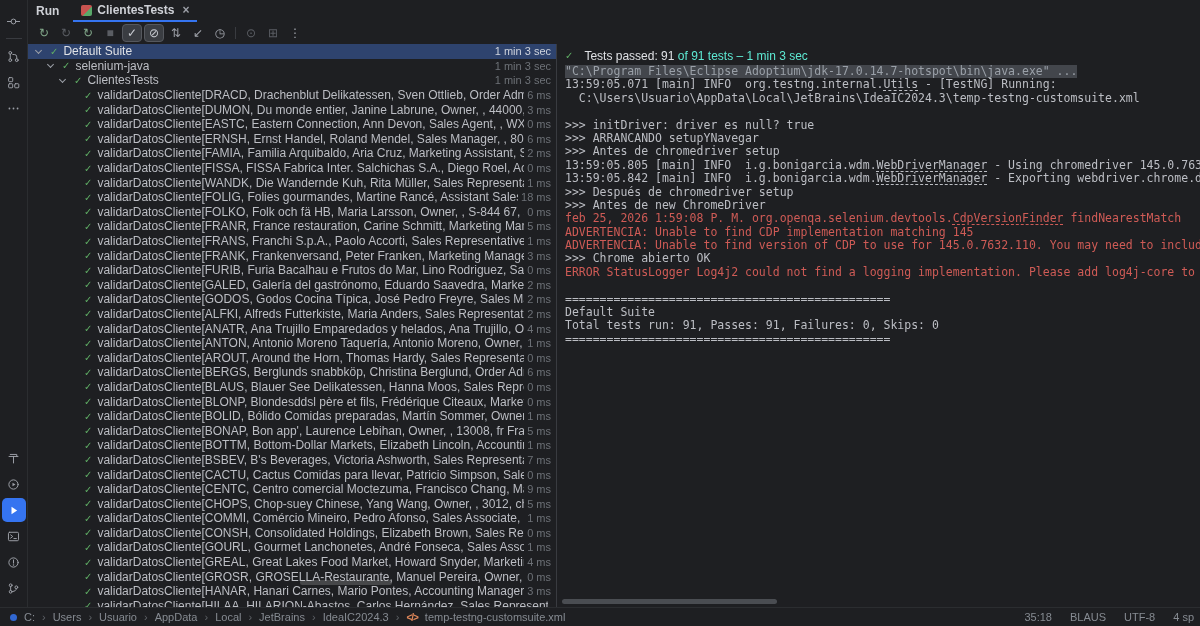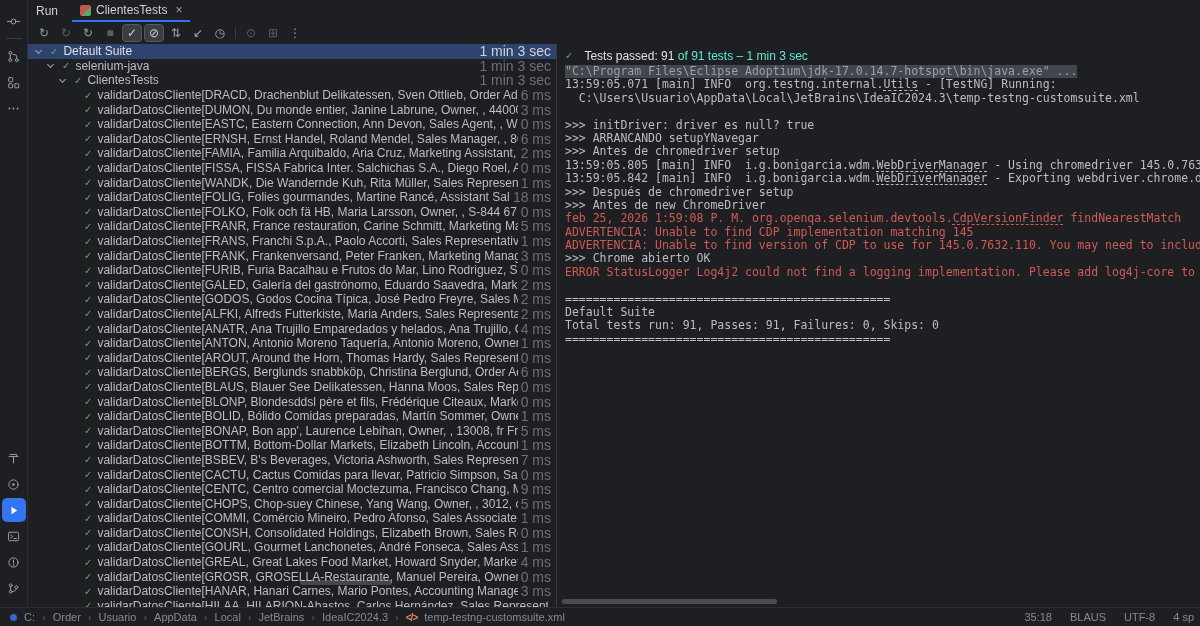--- a/index.html
+++ b/index.html
@@ -15,21 +15,21 @@
   .sbi svg { width:13px; height:13px; stroke:#9da0a8; fill:none; stroke-width:1.2; stroke-linecap:round; stroke-linejoin:round; }
   .sbi svg .f { fill:#9da0a8; stroke:none; }
   .sbi.active { background:#3574f0; }
   .sbi.active svg .fw { fill:#ffffff; stroke:none; }
   .sb-div { width:16px; height:1px; background:#393b40; margin:4px 0; }
   .sb-spacer { flex:1; }
 
   
   .main { flex:1; min-width:0; display:flex; flex-direction:column; }
 
-  .hdr { height:22px; flex:none; display:flex; align-items:center; padding-left:6px; }
+  .hdr { height:22px; flex:none; display:flex; align-items:center; padding-left:6px;font-weight:bold; }
   .run-label { font-size:12px; color:#ced0d6; margin:0 14px 0 2px; }
   .tab { height:22px; display:flex; align-items:center; gap:5px; padding:0 8px; border-bottom:2px solid #3574f0; cursor:pointer; }
   .tab-test-icon { width:11px; height:11px; border-radius:2px;
     background:linear-gradient(135deg,#c75450 55%,#59a869 55%); flex:none; }
   .tab-title { font-size:12px; color:#ced0d6; }
   .tab-close { font-size:12px; color:#9da0a8; margin-left:3px; cursor:pointer; }
 
   .toolbar { height:22px; flex:none; display:flex; align-items:center; gap:2px; padding-left:6px; }
   .tbtn { min-width:20px; height:18px; display:flex; align-items:center; justify-content:center;
     font-size:12px; color:#9da0a8; border-radius:4px; cursor:pointer; }
@@ -37,21 +37,21 @@
   .tbtn.dis { color:#5a5d63; }
   .tbtn.tgl { background:#3a3d42; border:1px solid #55585e; color:#c6c9cf; }
   .t-div { width:1px; height:12px; background:#393b40; margin:0 3px; }
 
   .content { flex:1; min-height:0; display:flex; }
 
   
   .tree { width:528px; flex:none; position:relative; overflow:hidden; font-size:12px; }
   .tree-row { display:flex; align-items:center; height:14.6px; padding-right:5px; cursor:pointer; }
   .tree-row .lbl { white-space:nowrap; overflow:hidden; color:#bcbec4; }
-  .tree-row .time { color:#6d7177; font-size:14px; flex:none; margin-left:auto; padding-left:3px; }
+  .tree-row .time { color:#6d7177; font-size:11px; flex:none; margin-left:auto; padding-left:3px; }
   .tree-row.sel { background:#2e436e; }
   .tree-row.sel .lbl { color:#dfe1e5; }
   .tree-row.sel .time { color:#ced3dd; }
   .check { color:#5fad65; font-size:10px; margin-right:5px; flex:none; }
   .chev { width:5px; height:5px; border-right:1.2px solid #9da0a8; border-bottom:1.2px solid #9da0a8;
     transform:rotate(45deg); margin:-2px 9px 0 0; flex:none; }
   .hthumb { position:absolute; left:272px; bottom:22px; width:92px; height:5px; border-radius:3px;
     background:rgba(255,255,255,0.18); }
 
   .v-div { width:1px; background:#393b40; flex:none; }
@@ -428,21 +428,21 @@
         </div>
       </div>
     </div>
   </div>
 
   <div class="statusbar">
     <div class="crumbs">
         <span class="dot"></span>
         <span class="crumb">C:</span>
         <span class="csep">›</span>
-        <span class="crumb">Order</span>
+        <span class="crumb">Users</span>
         <span class="csep">›</span>
         <span class="crumb">Usuario</span>
         <span class="csep">›</span>
         <span class="crumb">AppData</span>
         <span class="csep">›</span>
         <span class="crumb">Local</span>
         <span class="csep">›</span>
         <span class="crumb">JetBrains</span>
         <span class="csep">›</span>
         <span class="crumb">IdeaIC2024.3</span>

